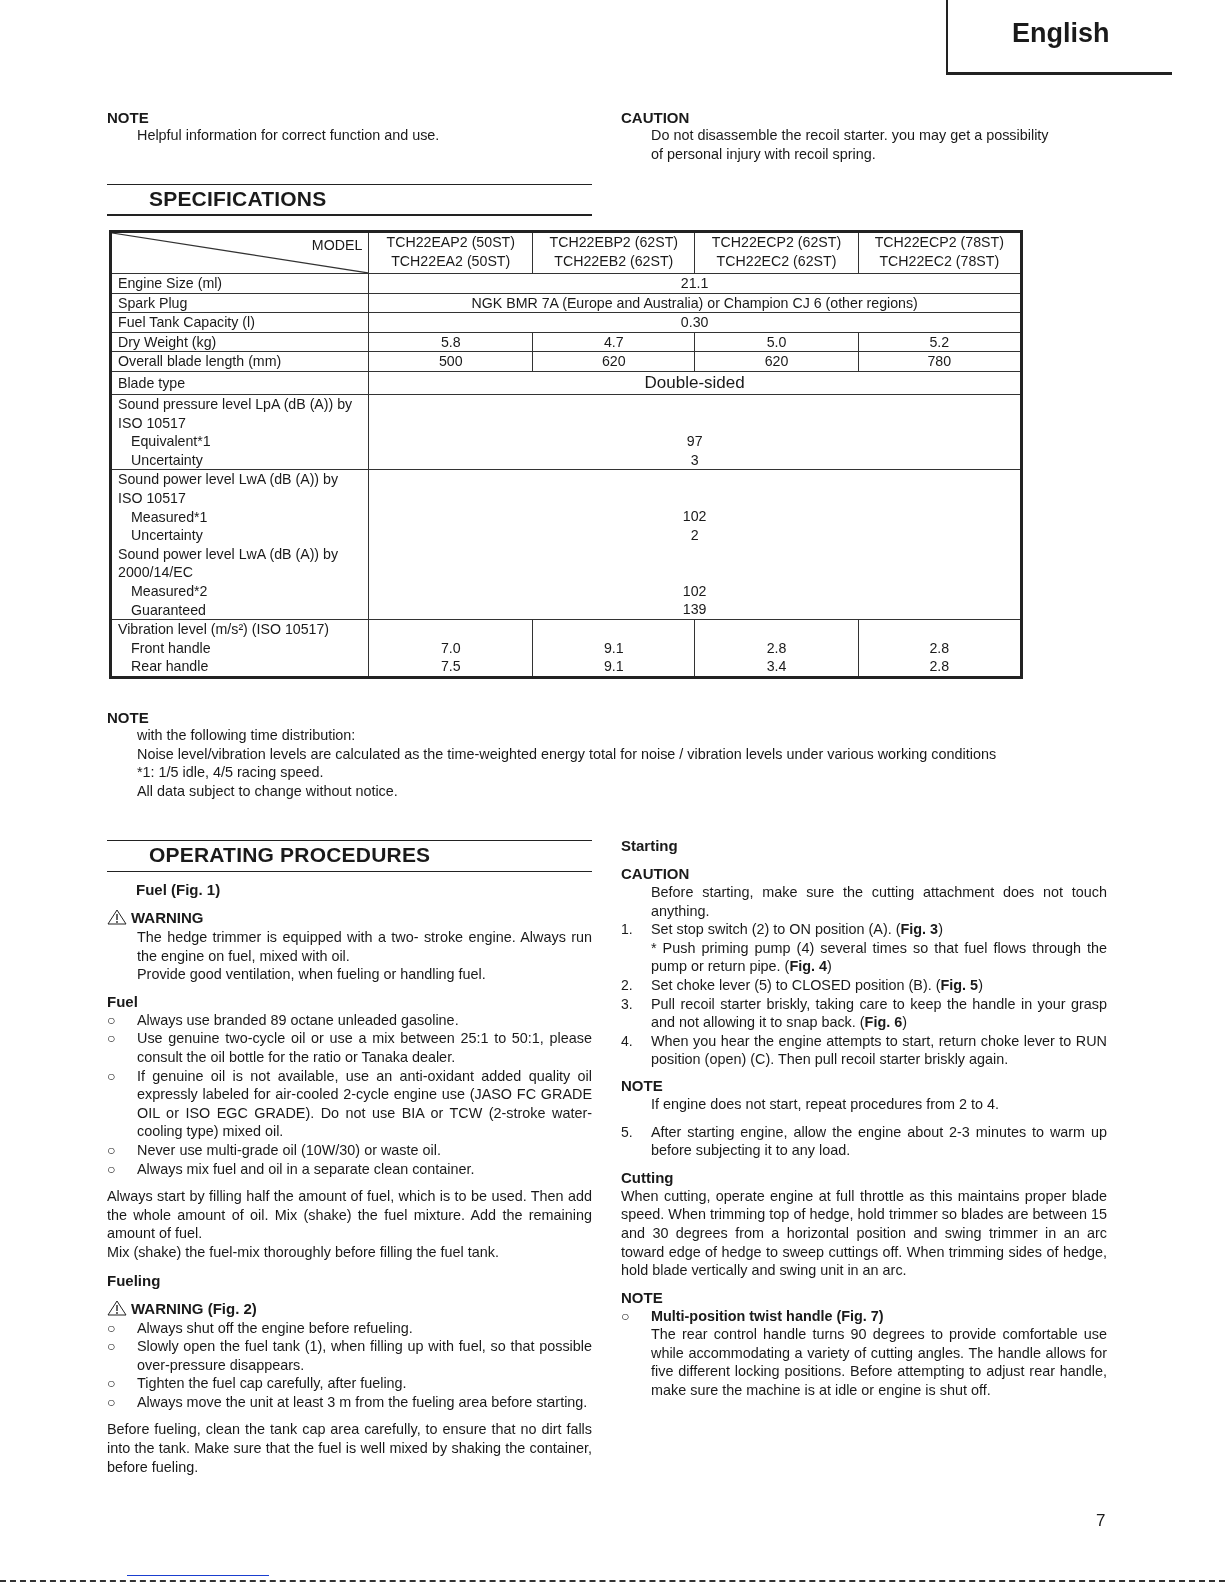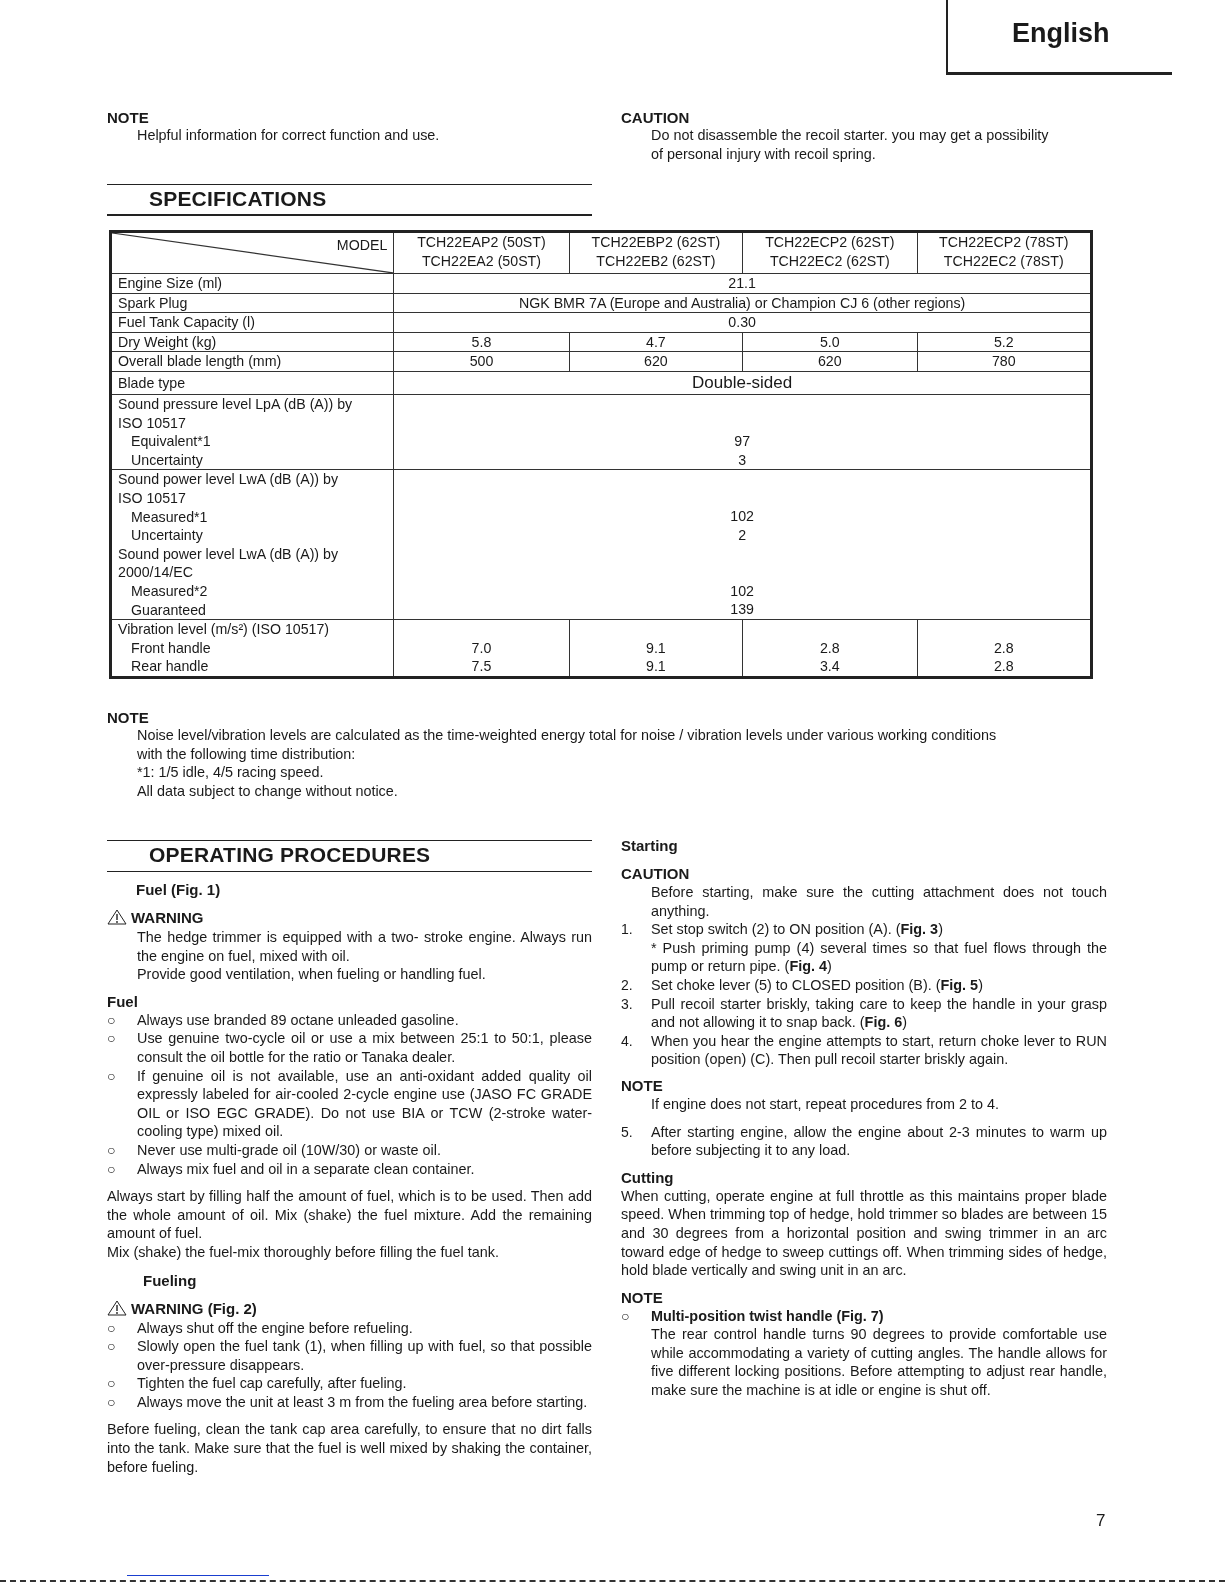--- a/index.html
+++ b/index.html
@@ -7,21 +7,21 @@
          font-family: "Liberation Sans", sans-serif; color: #1a1a1a; font-size: 14.4px; }
   .abs { position: absolute; }
   .lang-box { left: 946px; top: 0; width: 224px; height: 72px; border-left: 2px solid #222; border-bottom: 3px solid #222; }
   .lang-box span { position: absolute; left: 64px; top: 18px; font-weight: bold; font-size: 27px; }
   .h-note { font-weight: bold; font-size: 15px; }
   .p { font-size: 14.4px; line-height: 18.6px; }
   .indent { padding-left: 30px; }
   .section-title { font-weight: bold; font-size: 21px; letter-spacing: 0.2px; margin-left: 42px; }
   .rule { height: 0; border-top: 1px solid #222; }
   .rule-thick { height: 0; border-top: 2px solid #222; }
-  table.spec { position: absolute; left: 109px; top: 230px; width: 984px; border-collapse: collapse;
+  table.spec { position: absolute; left: 109px; top: 230px; width: 914px; border-collapse: collapse;
                border: 3px solid #222; font-size: 14.2px; }
   table.spec td { border: 1.2px solid #333; padding: 0 6px; line-height: 18.6px; vertical-align: top; }
   table.spec td.c { text-align: center; }
   table.spec td.model { position: relative; height: 37px; text-align: right; vertical-align: top; padding-top: 3px; }
   table.spec td.v { vertical-align: bottom; }
   .sub { padding-left: 13px; display: block; }
   .diag { position: absolute; left: 0; top: 0; width: 100%; height: 100%; pointer-events: none; }
   .col { position: absolute; }
   .bul { display: flex; font-size: 14.4px; line-height: 18.6px; }
   .bul .mk { width: 30px; flex: none; font-size: 14px; }
@@ -168,22 +168,22 @@
     <td class="c v">
           <div>2.8</div>
           <div>2.8</div>
         </td>
   </tr>
 </tbody>
   </table>
 
 <div class="abs" style="left:107px; top:709px; width:1010px;">
   <div class="h-note">NOTE</div>
+  <div class="p indent">with the following time distribution:</div>
   <div class="p indent">Noise level/vibration levels are calculated as the time-weighted energy total for noise / vibration levels under various working conditions</div>
-  <div class="p indent">with the following time distribution:</div>
   <div class="p indent">*1:  1/5 idle, 4/5 racing speed.</div>
   <div class="p indent">All data subject to change without notice.</div>
 </div>
 
 <div class="abs rule" style="left:107px; top:840px; width:485px;"></div>
 <div class="abs section-title" style="left:107px; top:843px;">OPERATING PROCEDURES</div>
 <div class="abs rule" style="left:107px; top:871px; width:485px;"></div>
 
 <div class="col" style="left:107px; top:880px; width:485px;">
   <div class="h-note" style="line-height:20px;margin-left:29px;">Fuel (Fig. 1)</div>
@@ -216,21 +216,21 @@
       <span class="just">Never use multi-grade oil (10W/30) or waste oil.</span>
     </div>
   <div class="bul">
       <span class="mk">○</span>
       <span class="just">Always mix fuel and oil in a separate clean container.</span>
     </div>
   <div style="height:9px"></div>
   <div class="p just">Always start by filling half the amount of fuel, which is to be used. Then add the whole amount of oil. Mix (shake) the fuel mixture. Add the remaining amount of fuel.</div>
   <div class="p">Mix (shake) the fuel-mix thoroughly before filling the fuel tank.</div>
   <div style="height:9px"></div>
-  <div class="h-note" style="line-height:20px;margin-left:36px;">Fueling</div>
+  <div class="h-note" style="line-height:20px;">Fueling</div>
   <div style="height:8px"></div>
   <div class="h-note" style="line-height:20px;">
     <svg class="warn-icon" viewBox="0 0 20 16">
         <path d="M10 1 L19 15 L1 15 Z" fill="none" stroke="#222" stroke-width="1"></path>
         <line x1="10" y1="5" x2="10" y2="11" stroke="#222" stroke-width="1.4"></line>
         <circle cx="10" cy="13" r="0.9" fill="#222"></circle>
       </svg><span>WARNING (Fig. 2)</span>
   </div>
   <div class="bul">
       <span class="mk">○</span>

